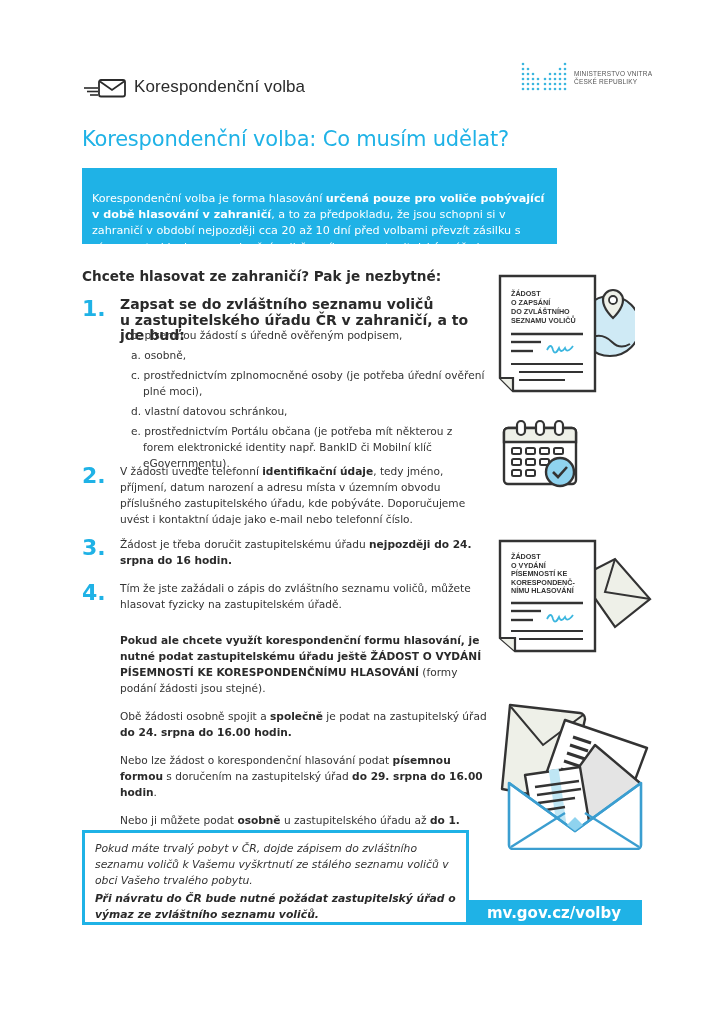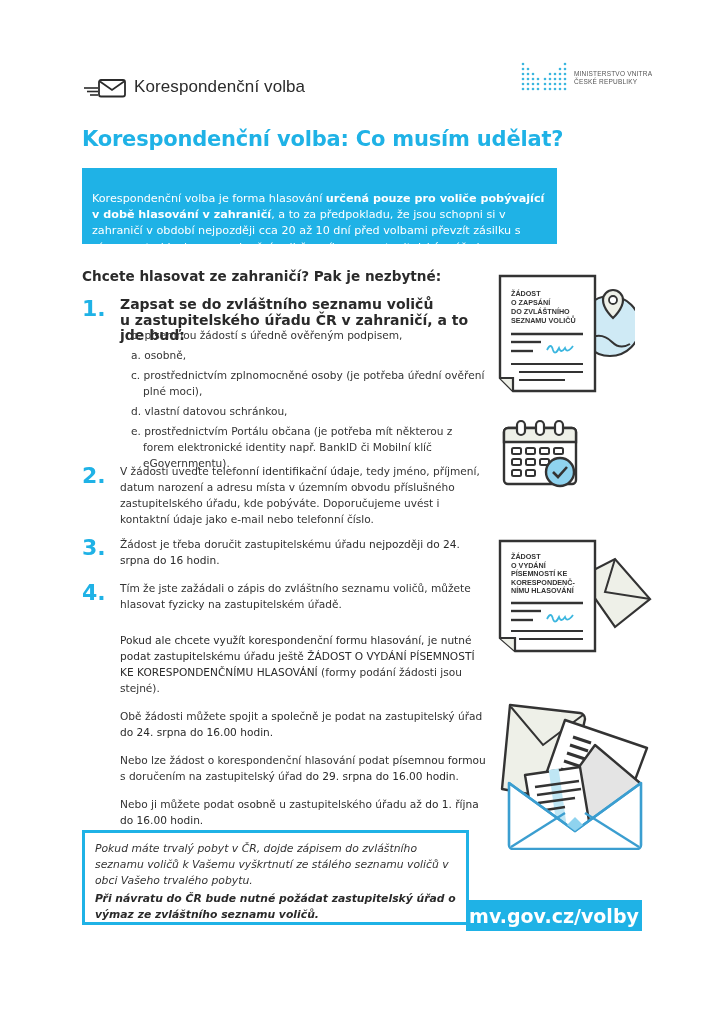--- a/index.html
+++ b/index.html
@@ -6,53 +6,53 @@
   body { width: 724px; height: 1024px; position: relative; overflow: hidden;
          font-family: "DejaVu Sans", "Liberation Sans", sans-serif; color: #2a2a2a; }
   .abs { position: absolute; }
 
   
   .brand { left: 82px; top: 76px; display: flex; align-items: center; }
   .brand-text { font-family: "Liberation Sans", sans-serif; font-size: 17px; color: #2b2b2b; margin-left: 4px; letter-spacing: 0.1px; }
   .ministry { left: 520px; top: 60px; display: flex; align-items: center; }
   .ministry-text { font-family: "Liberation Sans", sans-serif; font-size: 6.5px; line-height: 8px; color: #555; margin-left: 6px; letter-spacing: 0.2px; }
 
-  .page-title { left: 82px; top: 127px; font-size: 21px; font-weight: bold; color: #1fb2e6; white-space: nowrap; letter-spacing: -0.2px; text-align: center; }
+  .page-title { left: 82px; top: 127px; font-size: 21px; font-weight: normal; color: #1fb2e6; white-space: nowrap; letter-spacing: -0.2px; text-align: center; }
 
   
   .intro { left: 82px; top: 168px; width: 475px; height: 76px; background: #1fb2e6; color: #ffffff;
            padding: 23px 10px 0 10px; box-sizing: border-box; font-size: 11.2px; line-height: 16.2px; }
   .intro b { font-weight: bold; }
 
   .subhead { left: 82px; top: 268px; font-size: 13.6px; font-weight: bold; color: #2b2b2b; white-space: nowrap; }
 
   .stepnum { font-size: 22px; font-weight: bold; color: #1fb2e6; }
   .txt { font-size: 10.6px; line-height: 16px; color: #333; }
-  .txt b { font-weight: normal; color: #2a2a2a; margin-top: 48px; }
+  .txt b { font-weight: bold; color: #2a2a2a; margin-top: 48px; }
 
   .s1-num { left: 82px; top: 296px; }
   .s1-title { left: 120px; top: 297px; font-size: 14px; line-height: 15.5px; font-weight: bold; color: #2a2a2a; width: 360px; }
   .s1-list { left: 131px; top: 327px; width: 355px; margin: 0; padding: 0; list-style: none; }
   .s1-list li { font-size: 10.6px; line-height: 16px; margin-bottom: 4px; padding-left: 12px; text-indent: -12px; color: #333; }
 
   .s2-num { left: 82px; top: 463px; }
   .s2-txt { left: 120px; top: 463px; width: 370px; }
   .s3-num { left: 82px; top: 535px; }
   .s3-txt { left: 120px; top: 536px; width: 370px; }
   .s4-num { left: 82px; top: 580px; }
   .s4-txt { left: 120px; top: 580px; width: 370px; }
   .s4-txt p { margin: 0 0 12px 0; }
 
   
   .note { left: 82px; top: 830px; width: 387px; height: 95px; border: 3px solid #1fb2e6; border-right: none; border-bottom: none;
           box-sizing: border-box; padding: 8px 10px; font-size: 10.8px; line-height: 16px; color: #333; background: #fff; font-style: italic; }
   .note b { color: #2a2a2a; }
   .note-border-right { left: 466px; top: 830px; width: 3px; height: 72px; background: #1fb2e6; }
   .note-border-bottom { left: 82px; top: 922px; width: 560px; height: 3px; background: #1fb2e6; }
-  .url { left: 466px; top: 900px; width: 176px; height: 31px; background: #1fb2e6; color: #fff; font-weight: bold; font-size: 19px;
+  .url { left: 466px; top: 900px; width: 176px; height: 25px; background: #1fb2e6; color: #fff; font-weight: bold; font-size: 15px;
          display: flex; align-items: center; justify-content: center; text-decoration: none; }
 
   .ill { position: absolute; }
   .doc-text { font-family: "Liberation Sans", sans-serif; font-weight: bold; font-size: 7.2px; line-height: 8.4px; fill: #333; }
 </style>
 </head>
 <body>
 
 <div class="abs brand">
   <svg width="48" height="22" viewBox="0 0 48 22">
@@ -145,21 +145,21 @@
 
 <div class="abs stepnum s3-num">3.</div>
 <div class="abs txt s3-txt">
   <span>Žádost je třeba doručit zastupitelskému úřadu </span><b>nejpozději do 24. srpna do 16 hodin.</b>
 </div>
 
 <div class="abs stepnum s4-num">4.</div>
 <div class="abs txt s4-txt">
   <p style="margin-bottom:20px"><span>Tím že jste zažádali o zápis do zvláštního seznamu voličů, můžete hlasovat fyzicky na zastupitelském úřadě.</span></p>
   <p><b>Pokud ale chcete využít korespondenční formu hlasování, je nutné podat zastupitelskému úřadu ještě ŽÁDOST O VYDÁNÍ PÍSEMNOSTÍ KE KORESPONDENČNÍMU HLASOVÁNÍ</b><span> (formy podání žádosti jsou stejné).</span></p>
-  <p><span>Obě žádosti můžete spojit a </span><b>společně</b><span> je podat na zastupitelský úřad </span><b>do 24. srpna do 16.00 hodin.</b></p>
+  <p><span>Obě žádosti osobně spojit a </span><b>společně</b><span> je podat na zastupitelský úřad </span><b>do 24. srpna do 16.00 hodin.</b></p>
   <p><span>Nebo lze žádost o korespondenční hlasování podat </span><b>písemnou formou</b><span> s doručením na zastupitelský úřad </span><b>do 29. srpna do 16.00 hodin</b><span>.</span></p>
   <p><span>Nebo ji můžete podat </span><b>osobně</b><span> u zastupitelského úřadu až </span><b>do 1. října do 16.00 hodin.</b></p>
 </div>
 
 <svg class="ill" style="left:495px; top:268px" width="140" height="130" viewBox="0 0 140 130">
   <circle cx="115" cy="58" r="30" fill="#cfeaf5" stroke="#333" stroke-width="2.2"></circle>
   <path d="M95 70 q12 -6 22 4 q8 8 18 2" fill="none" stroke="#333" stroke-width="2"></path>
   <path d="M108 32 a10 10 0 1 1 20 0 c0 9 -10 18 -10 18 s-10 -9 -10 -18z" fill="#eef0e8" stroke="#333" stroke-width="2.2"></path>
   <circle cx="118" cy="32" r="4" fill="#fff" stroke="#333" stroke-width="1.8"></circle>
   <path d="M5 8 h95 v115 h-82 l-13 -13z" fill="#fff" stroke="#333" stroke-width="2.4"></path>

